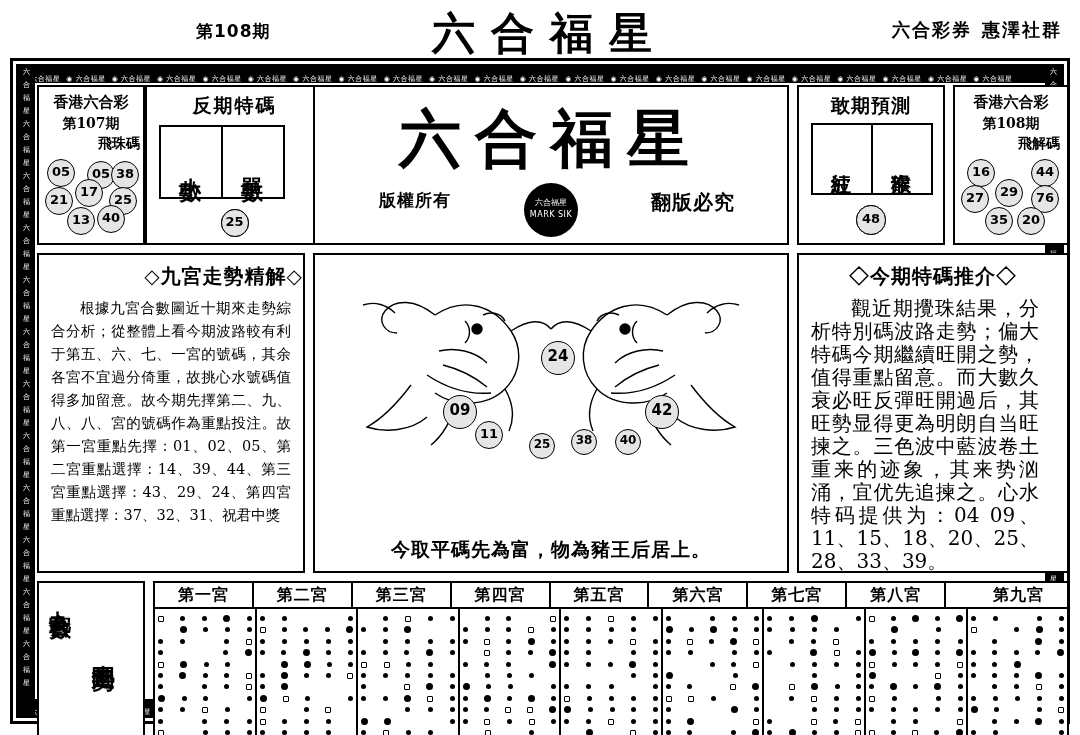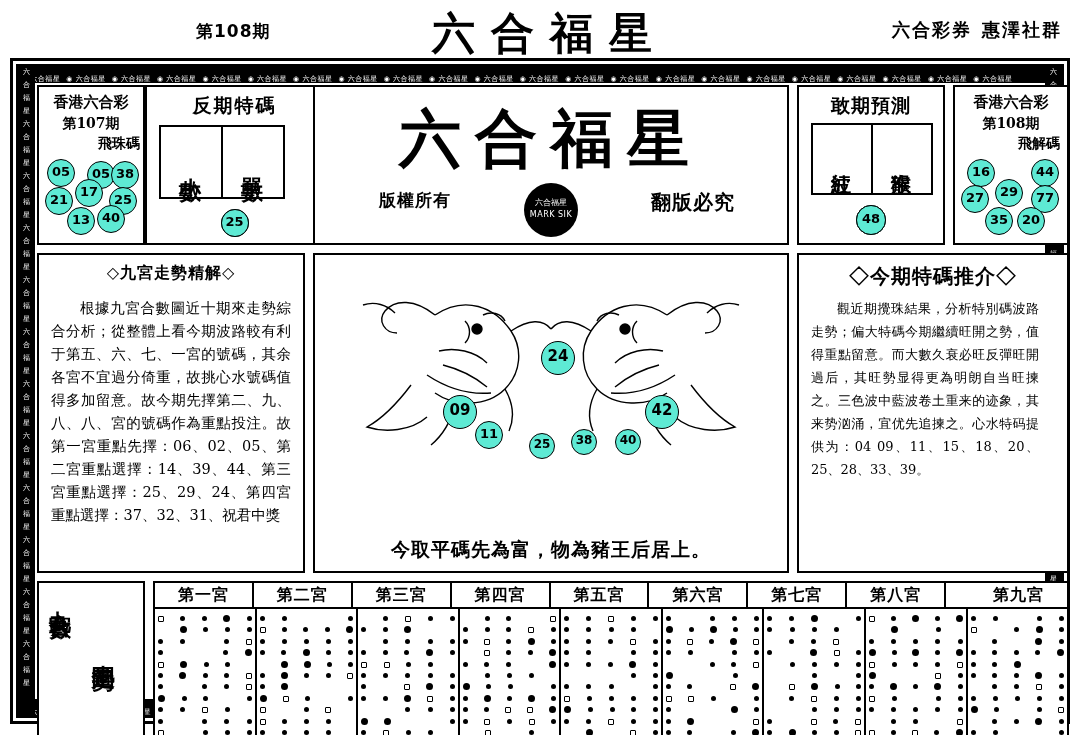--- a/index.html
+++ b/index.html
@@ -28,21 +28,21 @@
   .content{position:absolute;left:24px;top:24px;right:24px;bottom:24px;}
 
   
   .box{position:absolute;border:2px solid #000;box-sizing:border-box;background:#fff;}
 
   
   .p-hk107{left:0;top:0;width:108px;height:160px;}
   .hk-l1{position:absolute;left:0;top:6px;width:100%;text-align:center;font-size:15px;font-weight:bold;font-family:"DejaVu Serif",serif;letter-spacing:0px;}
   .hk-l2{position:absolute;left:0;top:28px;width:100%;text-align:center;font-size:14px;font-weight:bold;font-family:"DejaVu Serif",serif;}
   .hk-l3{position:absolute;left:0;top:48px;width:100%;text-align:center;font-size:14px;font-weight:bold;font-family:"DejaVu Serif",serif;margin-left:28px;}
-  .ball{position:absolute;border:1.6px solid #000;border-radius:50%;text-align:center;font-weight:bold;font-family:"DejaVu Sans",sans-serif;background:#5eead4;}
+  .ball{position:absolute;border:1.6px solid #000;border-radius:50%;text-align:center;font-weight:bold;font-family:"DejaVu Sans",sans-serif;background:#e5e5e5;}
   .ball.b24{width:24px;height:24px;line-height:21px;font-size:12px;}
   .ball.b26{width:26px;height:26px;line-height:23px;font-size:13px;}
   .ball.b28{width:28px;height:28px;line-height:25px;font-size:13px;}
 
   
   .p-tema{left:108px;top:0;width:179px;height:160px;}
   .tema-title{position:absolute;left:0;top:6px;width:100%;text-align:center;font-size:19px;font-weight:bold;font-family:"DejaVu Serif",serif;letter-spacing:2px;}
   .tema-cells{position:absolute;left:12px;top:38px;width:126px;height:74px;border:2px solid #000;box-sizing:border-box;display:flex;}
   .tema-cell{flex:1;display:flex;align-items:center;justify-content:center;font-size:22px;font-weight:bold;font-family:"DejaVu Serif",serif;line-height:1.0;}
   .tema-cell:first-child{border-right:2px solid #000;}
@@ -65,32 +65,32 @@
   .pred-cell{flex:1;display:flex;align-items:center;justify-content:center;font-size:20px;font-weight:bold;font-family:"DejaVu Serif",serif;}
   .pred-cell:first-child{border-right:2px solid #000;}
   .pred-cell span{display:block;writing-mode:vertical-rl;text-orientation:upright;letter-spacing:1px;}
   .pred-balls{position:absolute;left:0;top:118px;width:100%;display:flex;justify-content:space-around;padding:0 10px;box-sizing:border-box;}
 
   
   .p-hk108{left:916px;top:0;width:116px;height:160px;}
 
   
   .p-jiugong{left:0;top:168px;width:268px;height:320px;}
-  .jg-title{position:absolute;left:0;top:8px;width:100%;text-align:center;font-size:16px;font-weight:bold;font-family:"DejaVu Serif",serif;letter-spacing:1px;}
+  .jg-title{position:absolute;left:0;top:8px;width:100%;text-align:right;font-size:20px;font-weight:bold;font-family:"DejaVu Serif",serif;letter-spacing:1px;}
   .jg-body{position:absolute;left:12px;top:42px;right:12px;font-size:14.5px;line-height:23px;text-align:justify;font-family:"DejaVu Serif",serif;text-indent:2em;}
 
   
   .p-pic{left:276px;top:168px;width:476px;height:320px;}
   .pic-caption{position:absolute;left:0;bottom:8px;width:100%;text-align:center;font-size:19px;font-weight:bold;font-family:"DejaVu Serif",serif;letter-spacing:1px;}
   .pic-ball{position:absolute;}
 
   
   .p-tuijie{left:760px;top:168px;width:272px;height:320px;}
   .tj-title{position:absolute;left:0;top:8px;width:100%;text-align:center;font-size:20px;font-weight:bold;font-family:Liberation Serif, serif;letter-spacing:1px;}
-  .tj-body{position:absolute;left:12px;top:42px;right:28px;font-size:13px;line-height:23px;text-align:justify;font-family:"DejaVu Serif",serif;text-indent:2em;}
+  .tj-body{position:absolute;left:12px;top:42px;right:28px;font-size:20px;line-height:23px;text-align:justify;font-family:"DejaVu Serif",serif;text-indent:2em;}
 
   
   .p-vlabel{left:0;top:496px;width:108px;height:190px;}
   .vl-a{position:absolute;left:10px;top:10px;font-size:22px;font-weight:bold;font-family:"DejaVu Serif",serif;writing-mode:vertical-rl;text-orientation:upright;line-height:1.05;letter-spacing:2px;}
   .vl-b{position:absolute;left:52px;top:62px;font-size:24px;font-weight:bold;font-family:"DejaVu Serif",serif;writing-mode:vertical-rl;text-orientation:upright;line-height:1.05;letter-spacing:2px;}
 
   
   .p-grid{left:116px;top:496px;width:916px;height:190px;}
   .grid-head{position:absolute;left:0;top:0;width:100%;height:26px;display:flex;}
   .gh{flex:1;border-right:2px solid #000;border-bottom:2px solid #000;display:flex;align-items:center;justify-content:center;font-size:16px;font-weight:bold;font-family:"DejaVu Serif",serif;box-sizing:border-box;letter-spacing:1px;}
@@ -286,28 +286,28 @@
       </div>
 
       <div class="box p-hk108">
         <div class="hk-l1">香港六合彩</div>
         <div class="hk-l2">第108期</div>
         <div class="hk-l3">飛解碼</div>
         <div class="ball b26" style="left:12px;top:72px;">16</div>
         <div class="ball b26" style="left:76px;top:72px;">44</div>
         <div class="ball b26" style="left:6px;top:98px;">27</div>
         <div class="ball b26" style="left:40px;top:92px;">29</div>
-        <div class="ball b26" style="left:76px;top:98px;">77</div>
+        <div class="ball b26" style="left:76px;top:98px;">76</div>
         <div class="ball b26" style="left:30px;top:120px;">35</div>
         <div class="ball b26" style="left:62px;top:120px;">20</div>
       </div>
 
       <div class="box p-jiugong">
         <div class="jg-title">◇九宮走勢精解◇</div>
-        <div class="jg-body">根據九宮合數圖近十期來走勢綜合分析；從整體上看今期波路較有利于第五、六、七、一宮的號碼，其余各宮不宜過分倚重，故挑心水號碼值得多加留意。故今期先擇第二、九、八、八、宮的號碼作為重點投注。故第一宮重點先擇：06、02、05、第二宮重點選擇：14、39、44、第三宮重點選擇：25、29、24、第四宮重點選擇：37、32、31、祝君中獎</div>
+        <div class="jg-body">根據九宮合數圖近十期來走勢綜合分析；從整體上看今期波路較有利于第五、六、七、一宮的號碼，其余各宮不宜過分倚重，故挑心水號碼值得多加留意。故今期先擇第二、九、八、八、宮的號碼作為重點投注。故第一宮重點先擇：01、02、05、第二宮重點選擇：14、39、44、第三宮重點選擇：43、29、24、第四宮重點選擇：37、32、31、祝君中獎</div>
       </div>
 
       <div class="box p-pic">
         <svg width="472" height="286" viewBox="0 0 472 286" style="position:absolute;left:0;top:0;">
           <g stroke="#000" fill="none" stroke-width="1.4">
             <path d="M120 60 C150 40 180 52 196 76 C208 94 206 118 190 134 C172 152 140 152 120 138"></path>
             <path d="M120 60 C100 44 80 44 70 56 C62 66 70 78 82 78"></path>
             <path d="M196 76 C214 64 228 64 236 74"></path>
             <path d="M124 96 C140 92 160 96 172 108"></path>
             <path d="M112 120 C130 132 152 140 176 138"></path>

